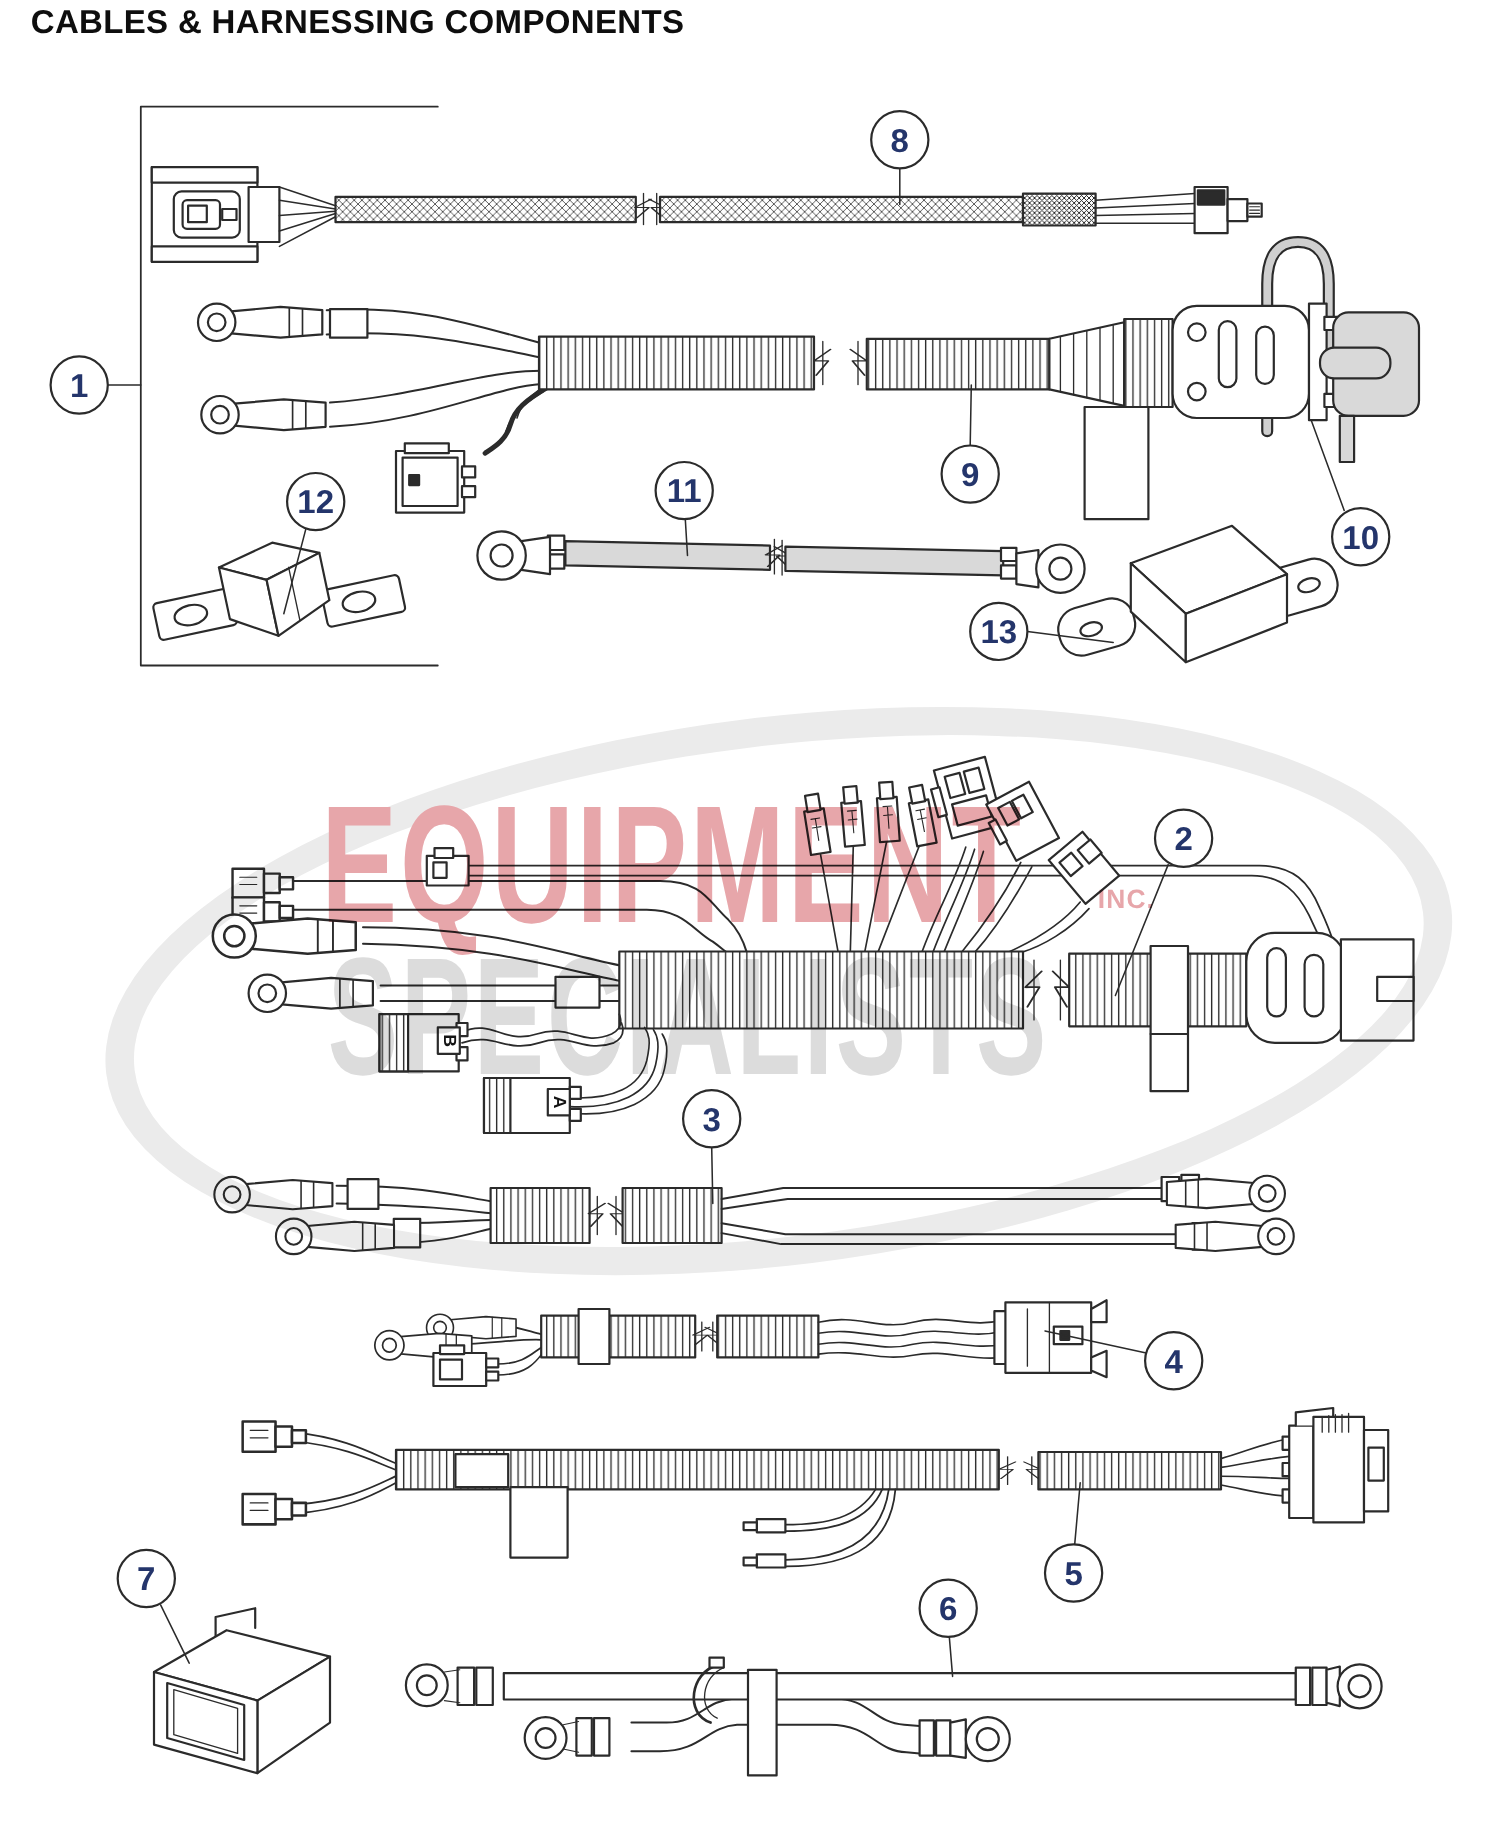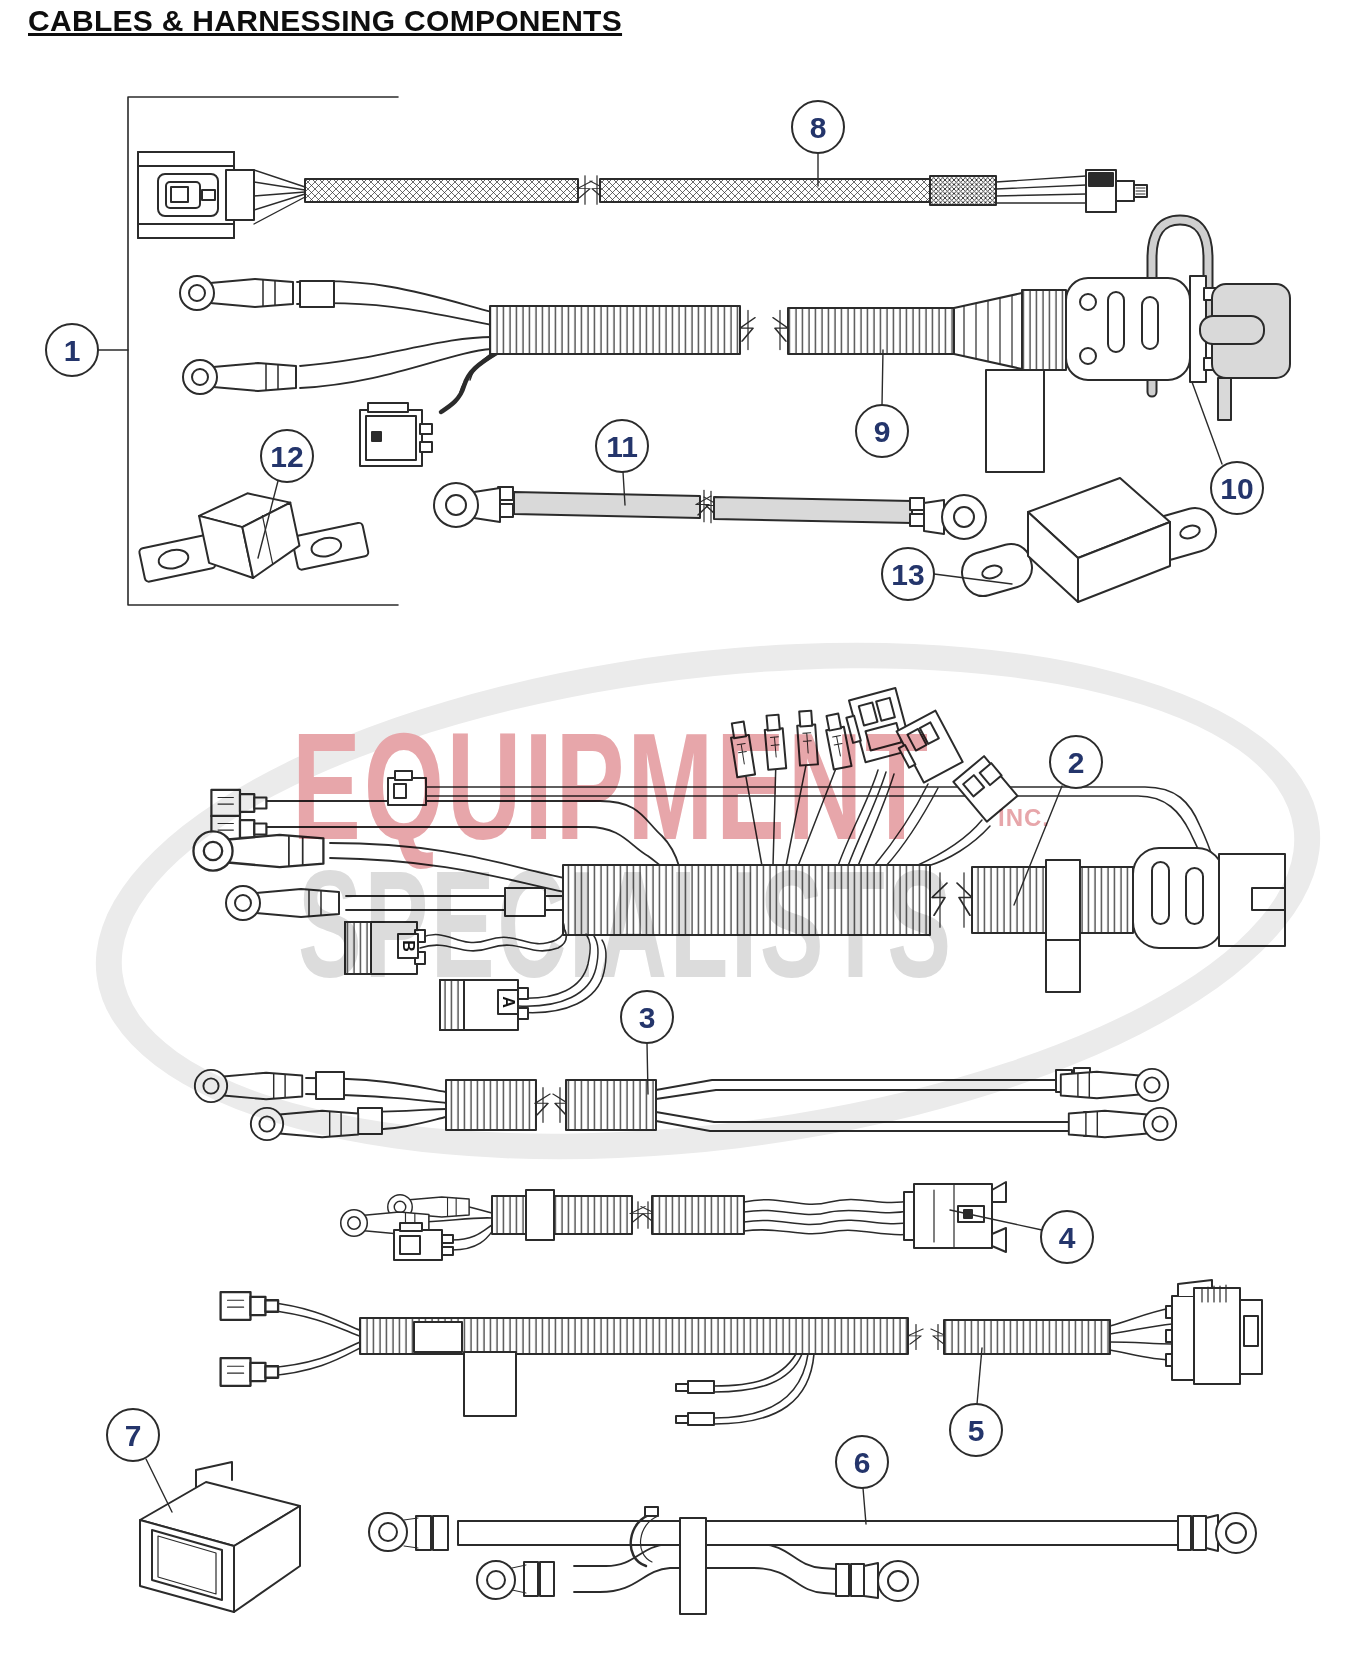--- a/index.html
+++ b/index.html
@@ -1,17 +1,17 @@
 <!DOCTYPE html>
 <html><head>
 <meta charset="utf-8">
 <style>
   html,body{margin:0;padding:0;background:#fff;}
   body{width:1354px;height:1679px;position:relative;font-family:"Liberation Sans",sans-serif;overflow:hidden;}
-  .title{position:absolute;left:28px;top:4px;margin:0;font-size:30px;font-weight:bold;letter-spacing:.3px;color:#0e0e0e;white-space:nowrap;text-decoration:underline;}
+  .title{position:absolute;left:28px;top:4px;margin:0;font-size:30px;font-weight:bold;letter-spacing:.3px;color:#0e0e0e;white-space:nowrap;}
   svg.diagram{position:absolute;left:0;top:0;}
   .num{font:bold 30px "Liberation Sans",sans-serif;fill:#24356b;text-anchor:middle;stroke:none;}
   .lbl{font:bold 16px "Liberation Sans",sans-serif;fill:#141414;text-anchor:middle;stroke:none;}
   .watermark{position:absolute;inset:0;mix-blend-mode:multiply;pointer-events:none;}
   .wm-ring{position:absolute;left:92px;top:652px;width:1180px;height:446px;border:26px solid #ebebeb;border-radius:50%;transform:rotate(-7deg);}
   .wm-word1{position:absolute;left:292px;top:710px;font-size:152px;font-weight:bold;letter-spacing:4px;color:#e7a6aa;transform:scaleX(.68);transform-origin:left top;white-space:nowrap;line-height:1;}
   .wm-word2{position:absolute;left:298px;top:848px;font-size:152px;font-weight:bold;letter-spacing:4px;color:#dcdcdc;transform:scaleX(.63);transform-origin:left top;white-space:nowrap;line-height:1;}
   .wm-inc{position:absolute;left:986px;top:804px;font-size:24px;font-weight:bold;letter-spacing:1px;color:#e7a6aa;margin-left:12px;}
 </style>
 </head>

